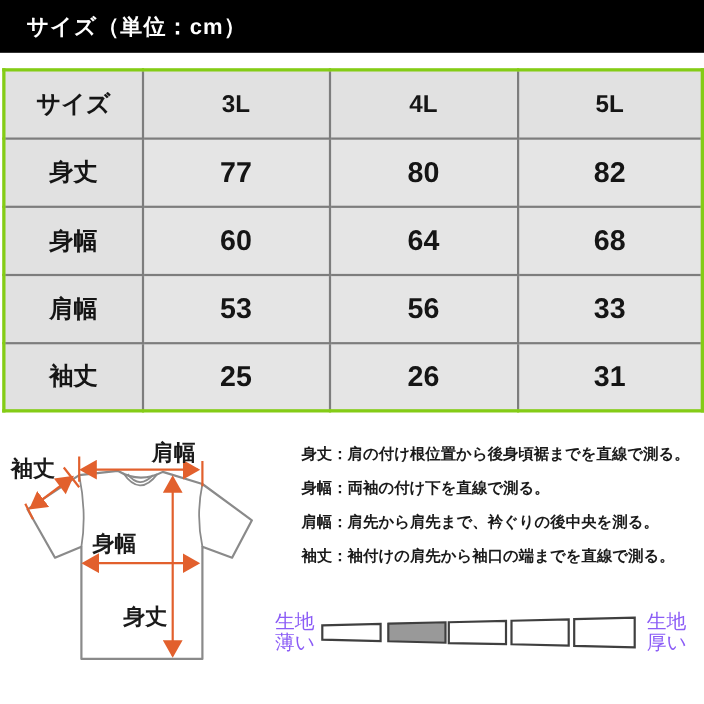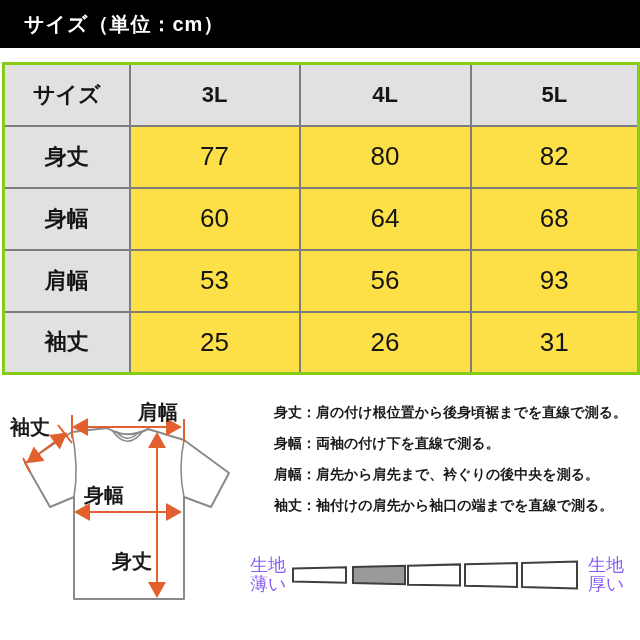--- a/index.html
+++ b/index.html
@@ -13,21 +13,21 @@
                       padding-left:24px; letter-spacing:1px; }
 
   
   table.size-table { position:absolute; left:2px; top:62px; width:635px;
                      border-collapse:collapse; table-layout:fixed;
                      border:3px solid #84cc16; }
   table.size-table th, table.size-table td {
       border:2px solid #7d7d7d; text-align:center; vertical-align:middle;
       height:62px; }
   table.size-table th { background:#e1e1e1; font-size:22px; font-weight:bold; }
-  table.size-table td { background:#fde047; font-size:26px; font-weight:normal; }
+  table.size-table td { background:#e5e5e5; font-size:26px; font-weight:bold; }
   col.c0 { width:126px; } col.c1 { width:170px; }
   col.c2 { width:171px; } col.c3 { width:168px; }
 
   
   .diagram { position:absolute; left:0; top:385px; width:240px; height:235px; }
   .diagram svg { position:absolute; left:0; top:0; }
   .measure-label { position:absolute; font-size:20px; font-weight:bold;
                    color:#1a1a1a; white-space:nowrap; line-height:1; }
   .lbl-shoulder { left:138px; top:17px; }
   .lbl-sleeve   { left:10px;  top:32px; }
@@ -76,21 +76,21 @@
   <tr>
     <th>身幅</th>
     <td>60</td>
     <td>64</td>
     <td>68</td>
   </tr>
   <tr>
     <th>肩幅</th>
     <td>53</td>
     <td>56</td>
-    <td>93</td>
+    <td>33</td>
   </tr>
   <tr>
     <th>袖丈</th>
     <td>25</td>
     <td>26</td>
     <td>31</td>
   </tr>
 </tbody>
   </table>
 

